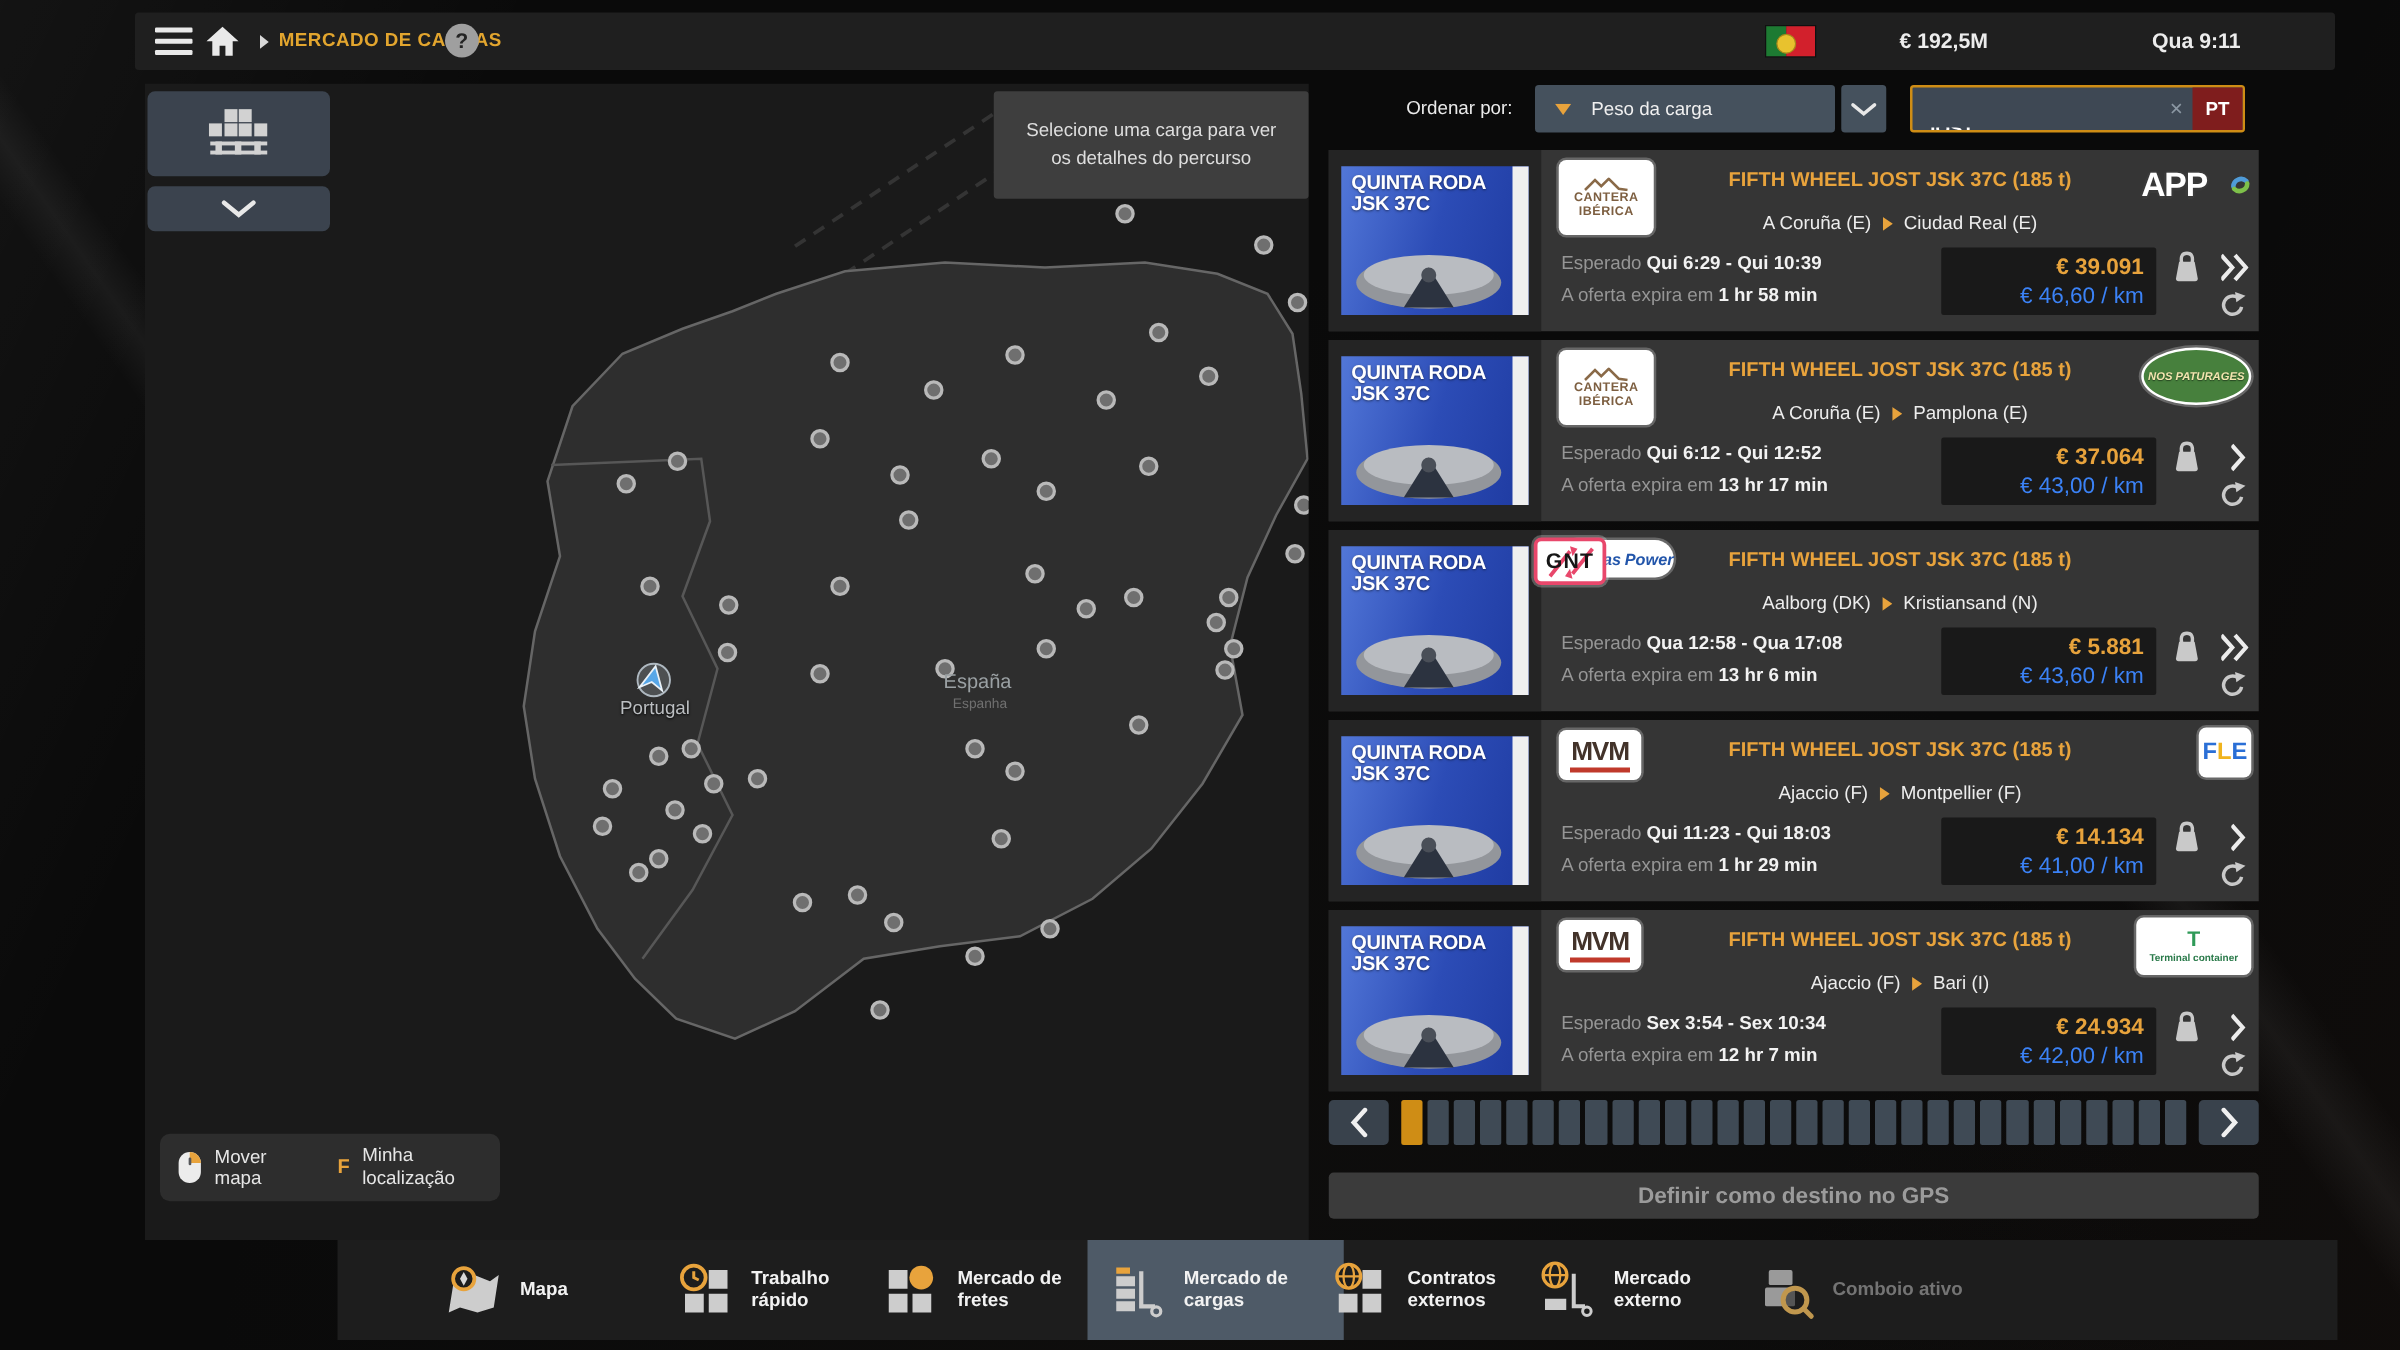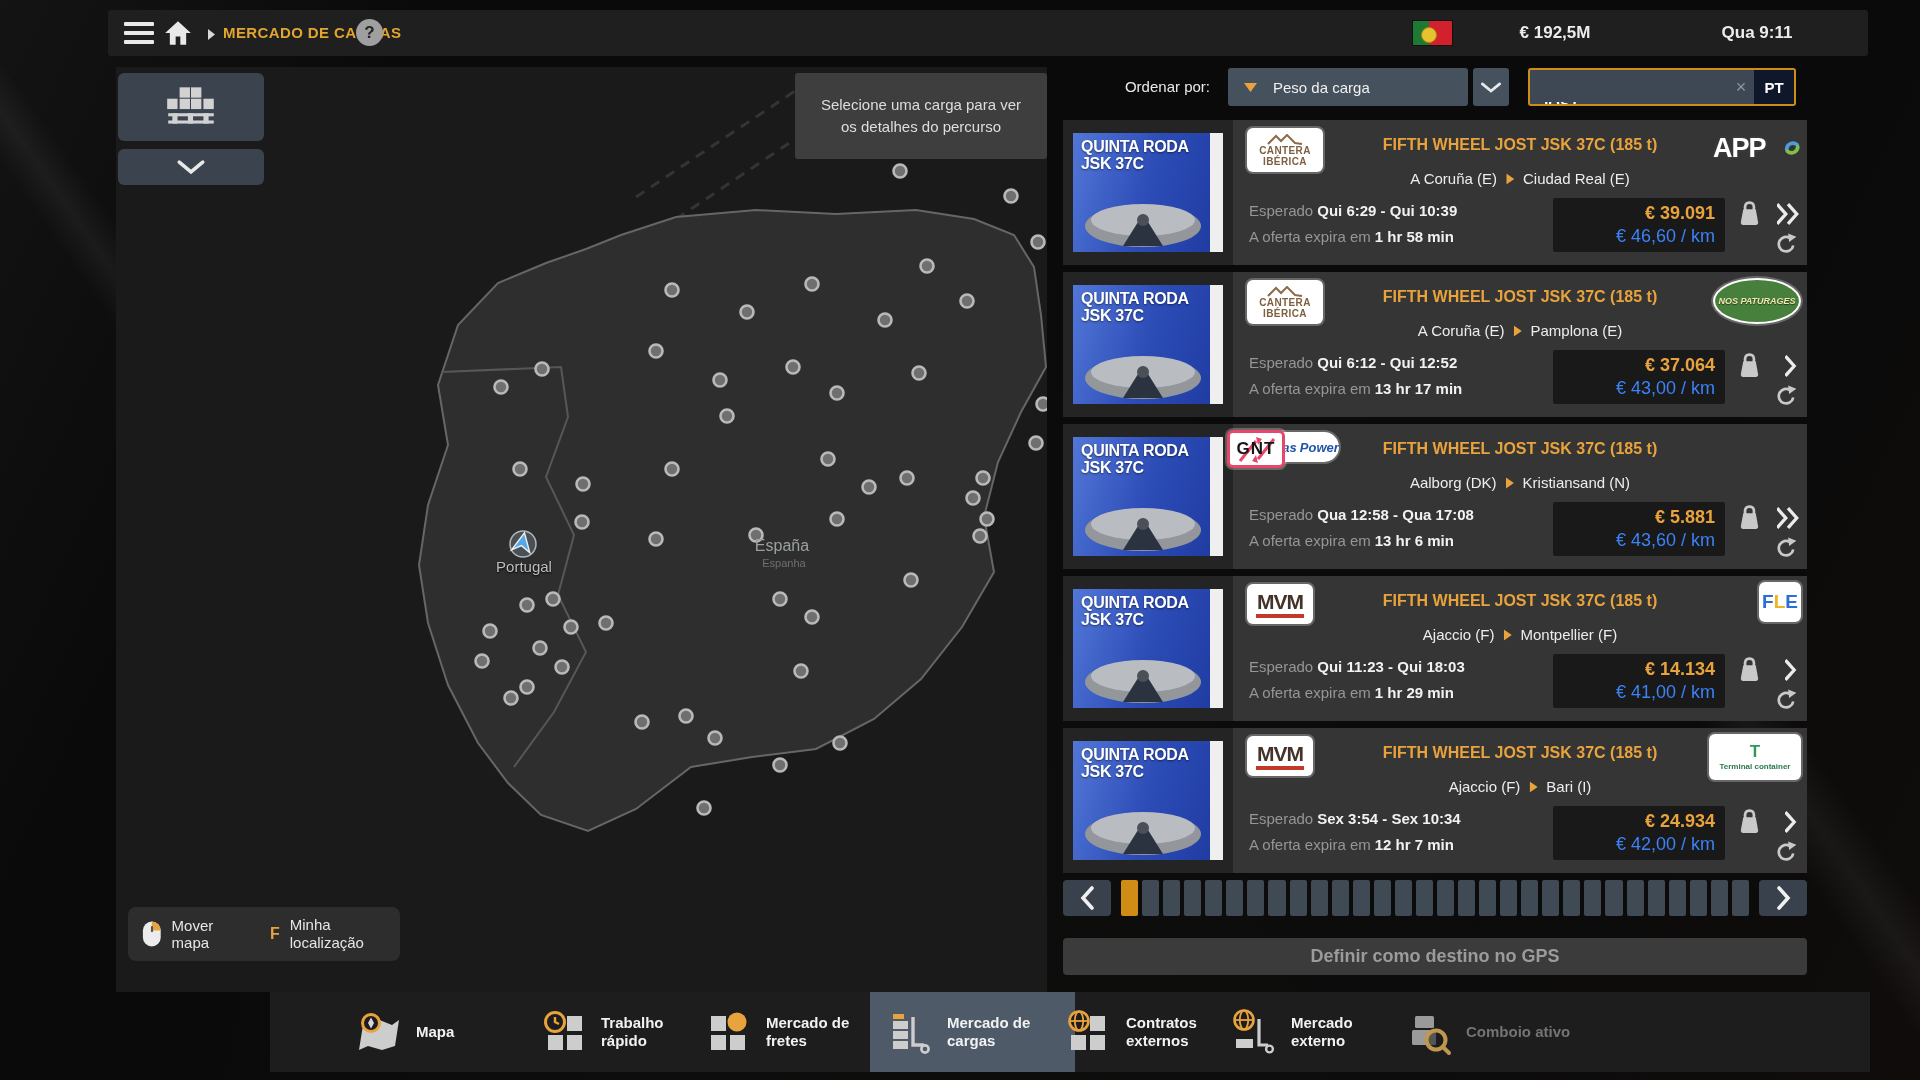--- a/index.html
+++ b/index.html
@@ -42,42 +42,42 @@
   #maphint .key{color:#e8a33c;font-weight:bold;font-size:16px;margin-left:14px;}
   #maphint .loc{color:#e6e6e6;font-size:15px;width:108px;line-height:1.2;}
 
   
   #sort-label{position:absolute;left:1080px;top:78px;width:130px;text-align:right;color:#eaeaea;font-size:15px;}
   #sort-dd{position:absolute;left:1228px;top:68px;width:240px;height:38px;background:#45515d;border-radius:3px;display:flex;align-items:center;gap:16px;padding:0 16px;box-sizing:border-box;cursor:pointer;color:#f0f0f0;font-size:15px;}
   #sort-open{position:absolute;left:1473px;top:68px;width:36px;height:38px;background:#45515d;border-radius:3px;display:flex;align-items:center;justify-content:center;cursor:pointer;}
   #searchwrap{position:absolute;left:1528px;top:68px;width:268px;height:38px;border:2px solid #cf8d15;border-radius:3px;box-sizing:border-box;display:flex;background:#3e4854;}
   #searchwrap input{flex:1;background:transparent;border:0;outline:none;color:#fff;font-size:15px;font-weight:bold;font-family:inherit;padding:0 10px;min-width:0;margin-top:32px;}
   #search-clear{width:26px;display:flex;align-items:center;justify-content:center;color:#8b97a3;font-size:18px;cursor:pointer;}
-  #search-lang{width:40px;background:#0f172a;color:#fff;font-weight:bold;font-size:15px;display:flex;align-items:center;justify-content:center;cursor:pointer;}
+  #search-lang{width:40px;background:#7f1d1d;color:#fff;font-weight:bold;font-size:15px;display:flex;align-items:center;justify-content:center;cursor:pointer;}
 
   
   .row{position:absolute;left:1063px;width:744px;height:145px;background:#353535;display:flex;cursor:pointer;}
   .thumb{width:170px;background:#242424;display:flex;align-items:center;justify-content:center;}
   .thumb-img{position:relative;width:150px;height:119px;background:linear-gradient(105deg,#5277d8 0%,#2c4cb6 50%,#1e3aa0 100%);overflow:hidden;}
   .thumb-strip{position:absolute;right:0;top:0;width:13px;height:100%;background:#efefef;}
   .thumb-t{position:absolute;left:8px;top:6px;color:#fff;font-weight:800;font-size:16px;line-height:1.05;letter-spacing:-.3px;text-shadow:0 1px 2px rgba(0,0,0,.5);}
   .detail{position:relative;flex:1;}
   .cargo-title{position:absolute;left:50%;top:16px;transform:translateX(-50%);color:#e8a33c;font-weight:bold;font-size:16px;white-space:nowrap;}
   .route{position:absolute;left:50%;top:50px;transform:translateX(-50%);color:#ededed;font-size:15px;display:flex;align-items:center;gap:9px;white-space:nowrap;}
   .meta{position:absolute;left:16px;color:#969696;font-size:15px;white-space:nowrap;}
   .meta b{color:#f2f2f2;margin-left:4px;}
   .pricebox{position:absolute;right:82px;top:78px;width:172px;height:54px;background:#191919;border-radius:2px;box-sizing:border-box;padding:5px 10px;text-align:right;}
   .pricebox .p{color:#e8a33c;font-weight:bold;font-size:18px;}
   .pricebox .r{color:#3b82f6;font-size:18px;margin-top:2px;}
   .rowicon{position:absolute;}
   .logo{position:absolute;background:#fff;border-radius:6px;display:flex;flex-direction:column;align-items:center;justify-content:center;box-shadow:0 0 0 2px rgba(255,255,255,.25);}
   .logo-from{left:14px;top:8px;}
   .logo-to{right:6px;top:6px;}
   .logo .cl1{color:#7d5f41;font-weight:bold;font-size:10px;line-height:1.1;letter-spacing:.4px;}
-  .logo-cantera{width:76px;height:44px;}
+  .logo-cantera{width:76px;height:60px;}
   .logo-app{background:transparent;box-shadow:none;flex-direction:row;gap:17px;width:88px;height:44px;}
   .logo-app .appt{font-size:27px;font-weight:800;color:#fff;letter-spacing:-1px;text-shadow:-2px 0 #3a3a3a,2px 0 #3a3a3a,0 -2px #3a3a3a,0 2px #3a3a3a,1px 1px #3a3a3a,-1px -1px #3a3a3a;}
   .logo-paturages{width:84px;height:42px;background:#47803d;border-radius:50%;border:2px solid #fff;}
   .logo-paturages .pt1{color:#f3e6b0;font-weight:bold;font-style:italic;font-size:9px;text-align:center;line-height:1.2;text-shadow:0 1px 1px #23401e;}
   .logo-vitas{width:92px;height:30px;border-radius:15px;flex-direction:row;gap:3px;}
   .logo-vitas .v1{color:#2255aa;font-weight:800;font-style:italic;font-size:13px;}
   .logo-gnt{width:58px;height:38px;border:3px solid #e8476b;border-radius:6px;position:relative;box-sizing:border-box;}
   .logo-gnt .g1{color:#161616;font-weight:900;font-size:17px;letter-spacing:1px;z-index:1;}
   .logo-mvm{width:66px;height:40px;}
   .logo-mvm .m1{color:#43332a;font-weight:900;font-size:21px;letter-spacing:-1px;line-height:1;}

